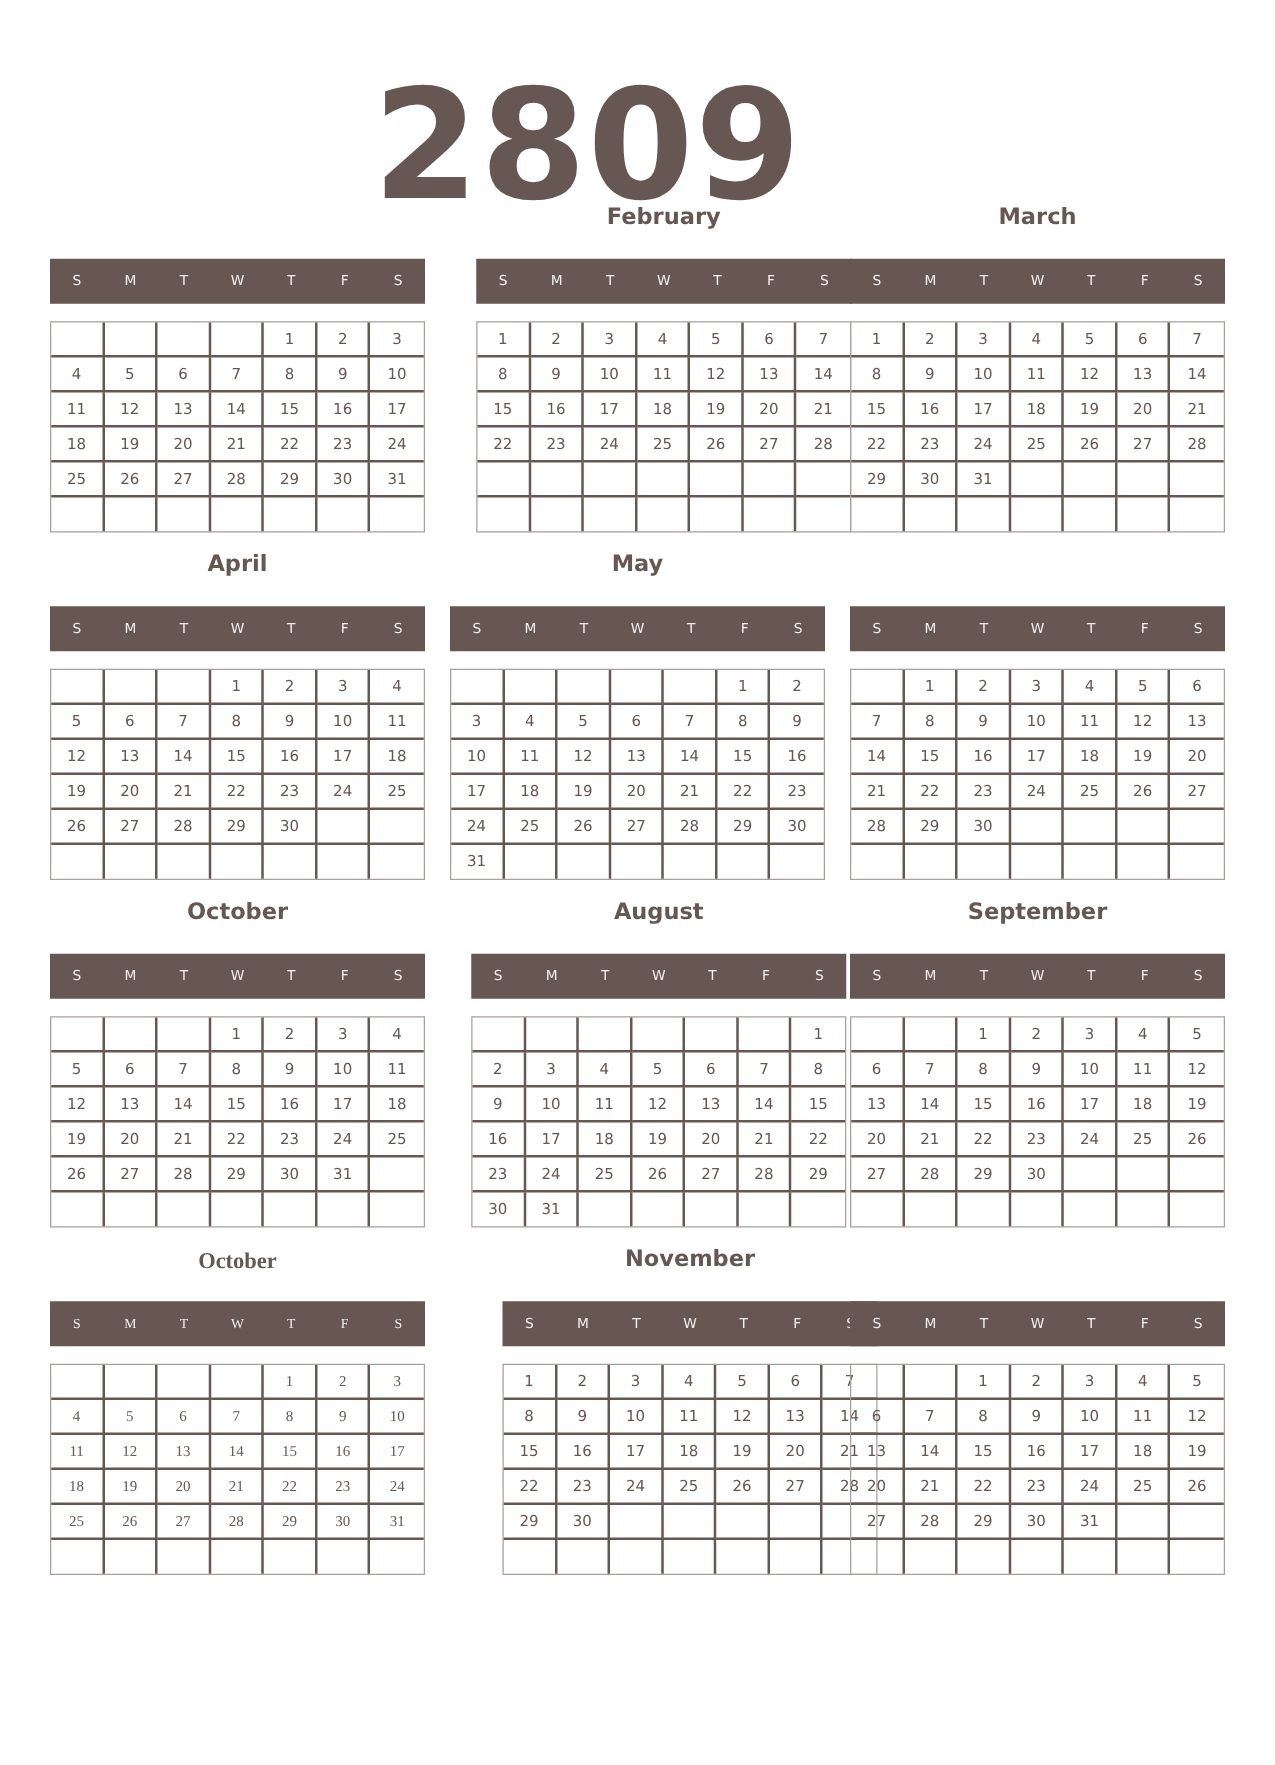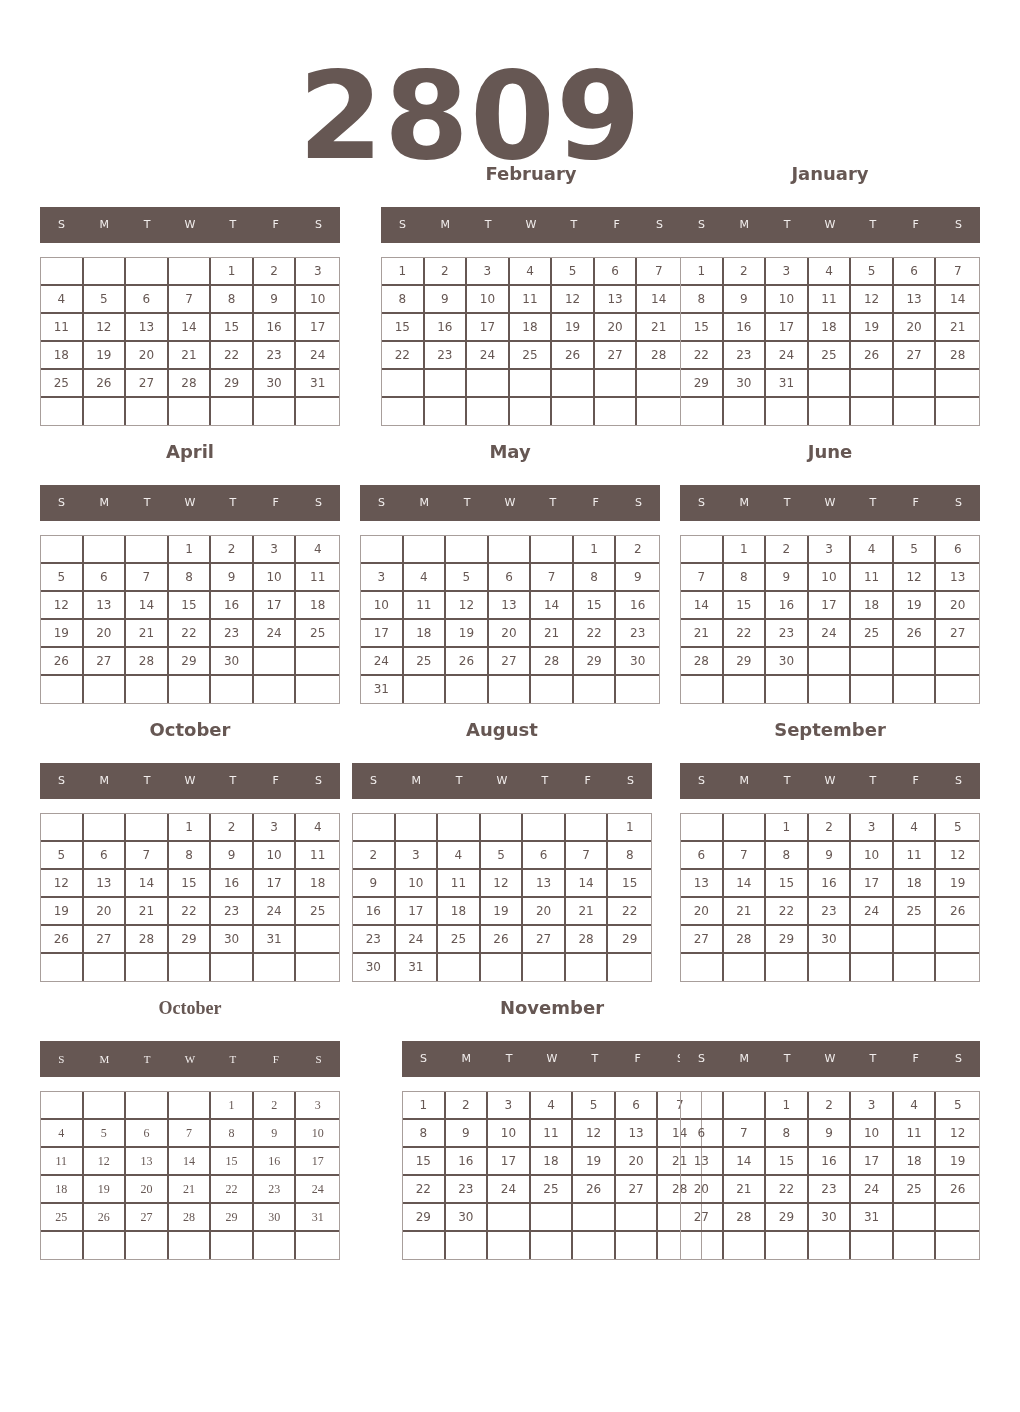--- a/index.html
+++ b/index.html
@@ -133,21 +133,21 @@
         <div class="cell r6"></div>
         <div class="cell r6"></div>
         <div class="cell r6"></div>
         <div class="cell r6"></div>
         <div class="cell r6"></div>
         <div class="cell r6"></div>
         <div class="cell c7 r6"></div>
       </div>
     </div>
     <div class="month" style="left: 680px; top: 150px;">
-      <div class="month-name">January</div>
+      <div class="month-name">March</div>
       <div class="weekday-bar">
         <div class="weekday">S</div>
         <div class="weekday">M</div>
         <div class="weekday">T</div>
         <div class="weekday">W</div>
         <div class="weekday">T</div>
         <div class="weekday">F</div>
         <div class="weekday">S</div>
       </div>
       <div class="grid">
@@ -301,21 +301,20 @@
         <div class="cell r6">31</div>
         <div class="cell r6"></div>
         <div class="cell r6"></div>
         <div class="cell r6"></div>
         <div class="cell r6"></div>
         <div class="cell r6"></div>
         <div class="cell c7 r6"></div>
       </div>
     </div>
     <div class="month" style="left: 680px; top: 428px;">
-      <div class="month-name">June</div>
       <div class="weekday-bar">
         <div class="weekday">S</div>
         <div class="weekday">M</div>
         <div class="weekday">T</div>
         <div class="weekday">W</div>
         <div class="weekday">T</div>
         <div class="weekday">F</div>
         <div class="weekday">S</div>
       </div>
       <div class="grid">
@@ -412,21 +411,21 @@
         <div class="cell c7"></div>
         <div class="cell r6"></div>
         <div class="cell r6"></div>
         <div class="cell r6"></div>
         <div class="cell r6"></div>
         <div class="cell r6"></div>
         <div class="cell r6"></div>
         <div class="cell c7 r6"></div>
       </div>
     </div>
-    <div class="month" style="left: 352px; top: 706px;">
+    <div class="month" style="left: 377px; top: 706px;">
       <div class="month-name">August</div>
       <div class="weekday-bar">
         <div class="weekday">S</div>
         <div class="weekday">M</div>
         <div class="weekday">T</div>
         <div class="weekday">W</div>
         <div class="weekday">T</div>
         <div class="weekday">F</div>
         <div class="weekday">S</div>
       </div>

